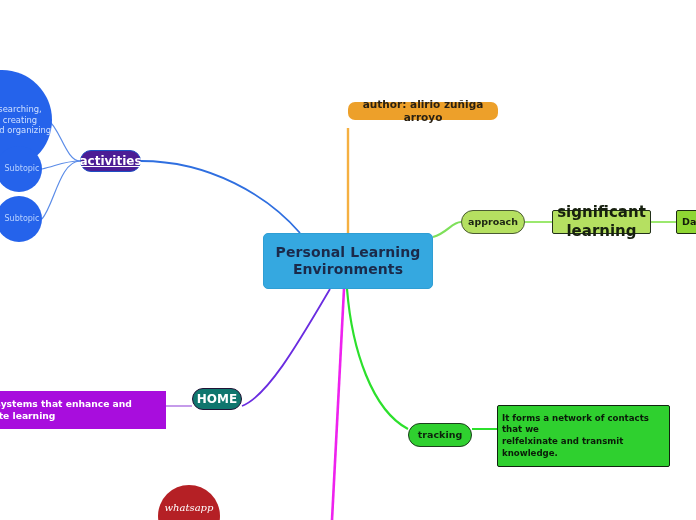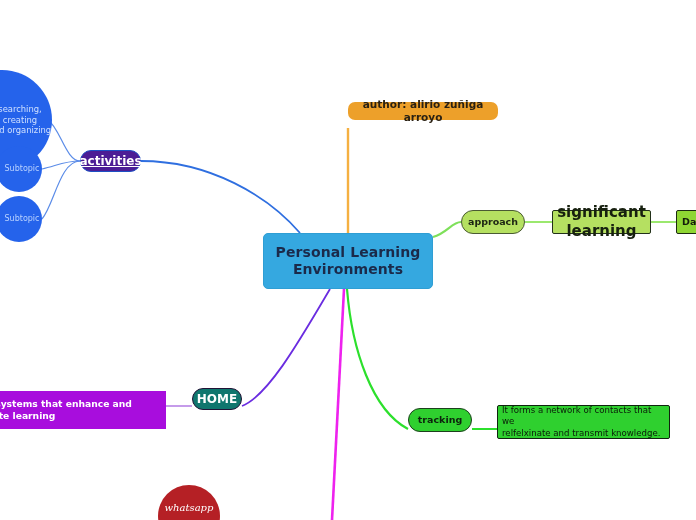--- a/index.html
+++ b/index.html
@@ -95,40 +95,40 @@
     font-size: 9.5px;
     justify-content: flex-start;
     padding-left: 5px;
     overflow: hidden;
     white-space: nowrap;
   }
 
   
   #node-tracking {
     left: 408px;
-    top: 408px;
+    top: 423px;
     width: 64px;
     height: 24px;
     background: #2fd02f;
     border: 1.6px solid #1d3f1d;
     border-radius: 12px;
     color: #0d230d;
     font-size: 9.5px;
   }
   #node-network {
     left: 497px;
     top: 405px;
     width: 173px;
-    height: 34px;
+    height: 62px;
     background: #2fd02f;
     border: 1.8px solid #10240f;
     border-radius: 2px;
     color: #0a1c09;
     font-size: 8.6px;
-    font-weight: normal;
+    font-weight: bold;
     justify-content: flex-start;
     text-align: left;
     padding: 2px 4px;
     line-height: 1.35;
   }
 
   
   #node-activities {
     left: 80px;
     top: 150px;

